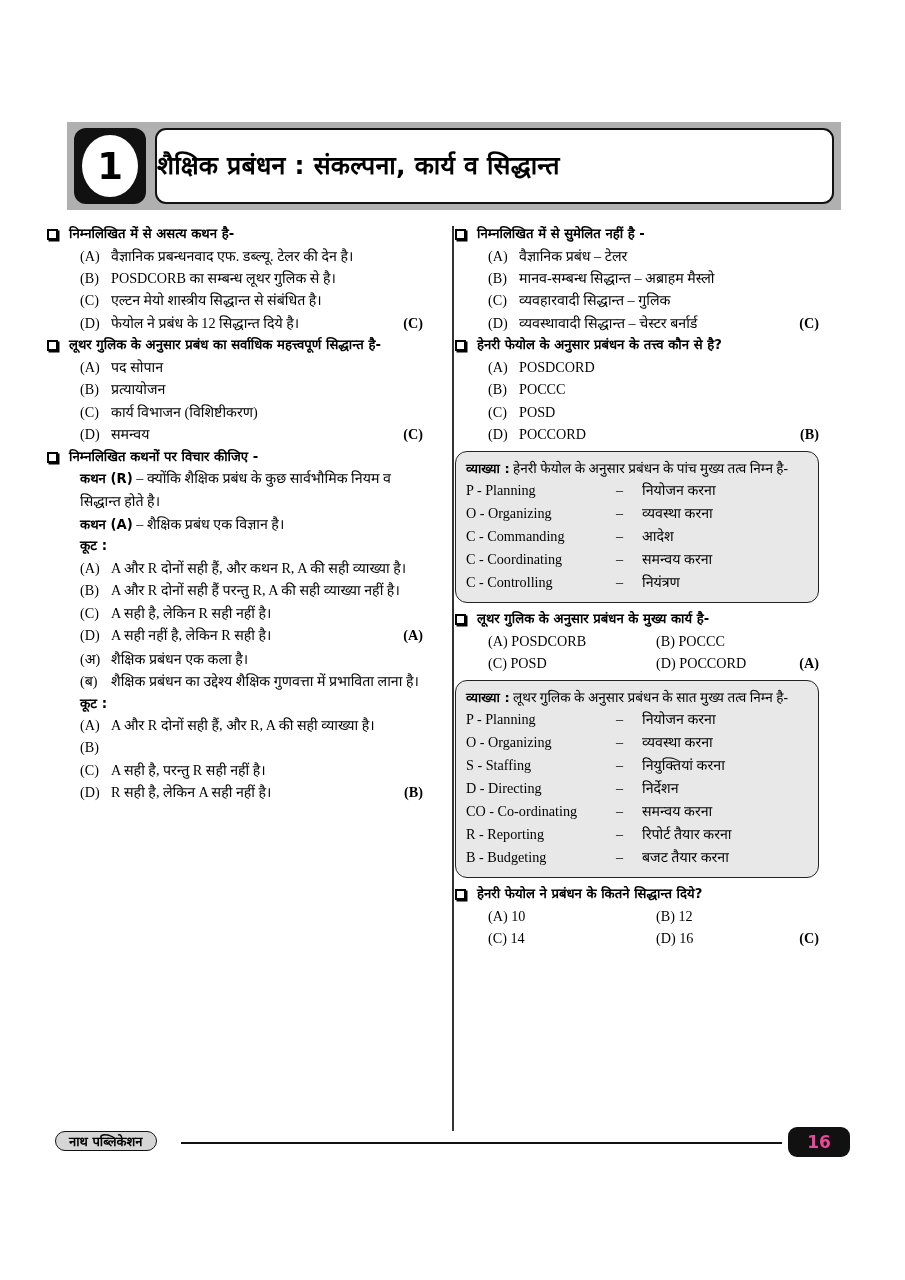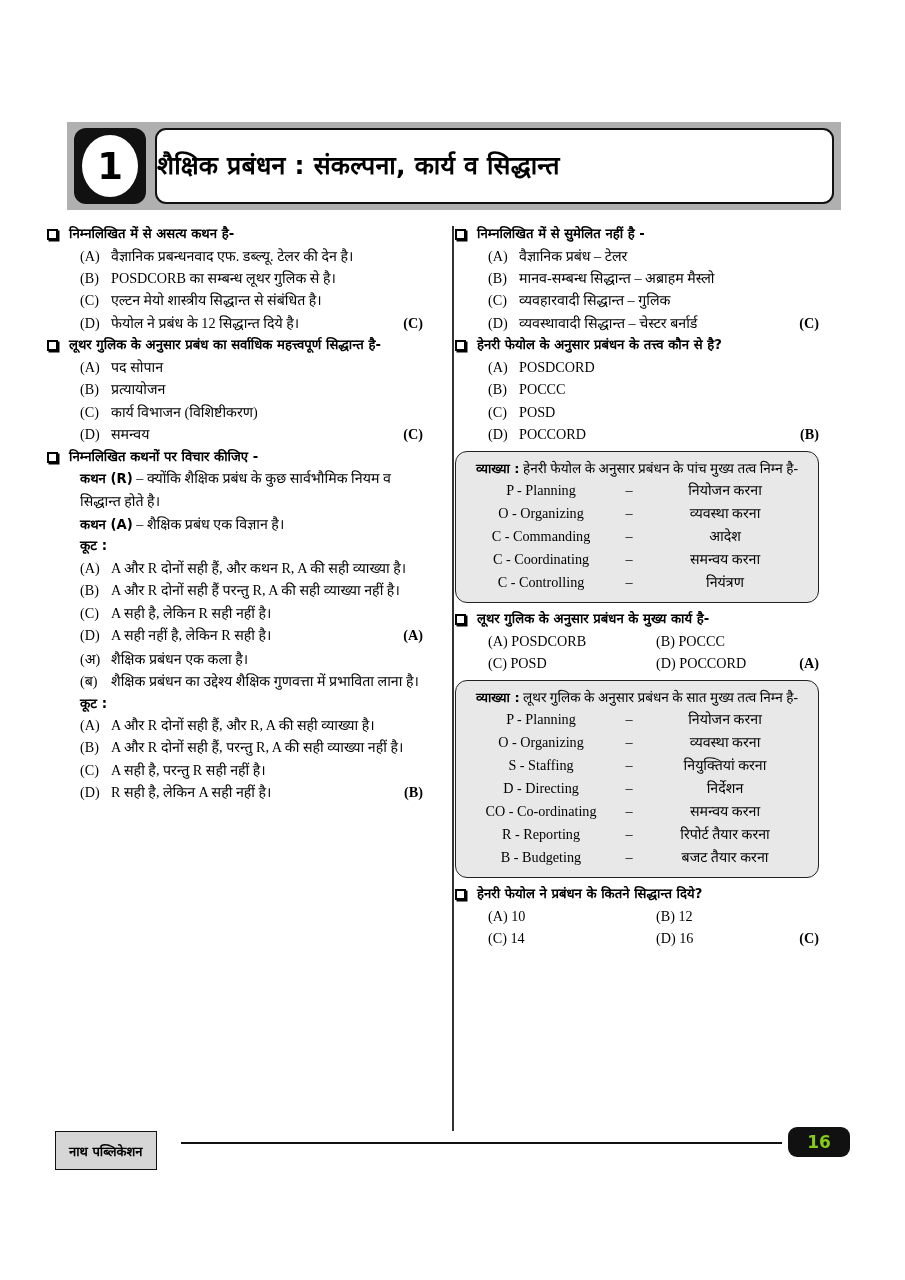--- a/index.html
+++ b/index.html
@@ -180,21 +180,20 @@
   .opt.two .c2 { flex: 1 1 auto; }
 
   
   .exbox {
     margin: 5px 0 6px 0;
     border: 1.8px solid #222;
     border-radius: 12px;
     background: #e8e8e8;
     padding: 7px 10px 8px 10px;
     box-sizing: border-box;
-    text-align: center;
   }
   .exhead {
     font-size: 13.6px;
     line-height: 1.5;
   }
   .exhead .w {
     font-family: "DejaVu Sans", sans-serif;
     font-weight: bold;
     font-size: 13px;
   }
@@ -211,24 +210,24 @@
   #footer {
     position: absolute;
     left: 55px;
     top: 1131px;
     width: 795px;
     height: 30px;
   }
   #pub-badge {
     position: absolute;
     left: 0; top: 0;
-    height: 39px;
+    height: 20px;
     padding: 0 13px;
     border: 1.6px solid #111;
-    border-radius: 0;
+    border-radius: 10px;
     background: #d6d6d6;
     display: flex;
     align-items: center;
     font-family: "DejaVu Sans", sans-serif;
     font-weight: bold;
     font-size: 13px;
     box-sizing: border-box;
   }
   #footer-rule {
     position: absolute;
@@ -239,21 +238,21 @@
     background: #111;
   }
   #page-badge {
     position: absolute;
     right: 0;
     top: -4px;
     width: 62px;
     height: 30px;
     background: #111;
     border-radius: 9px;
-    color: #84cc16;
+    color: #ec4899;
     display: flex;
     align-items: center;
     justify-content: center;
     font-family: "DejaVu Sans", sans-serif;
     font-weight: bold;
     font-size: 17px;
   }
 </style>
 </head>
 <body>
@@ -363,21 +362,20 @@
           <span class="lbl">(ब)</span>
           <span class="txt">शैक्षिक प्रबंधन का उद्देश्य शैक्षिक गुणवत्ता में प्रभाविता लाना है।</span>
         </div>
         <div class="koot">कूट :</div>
         <div class="opt">
           <span class="lbl">(A)</span>
           <span class="txt">A और R दोनों सही हैं, और R, A की सही व्याख्या है।</span>
         </div>
         <div class="opt">
           <span class="lbl">(B)</span>
-          <span class="txt">A और R दोनों सही हैं, परन्तु R, A की सही व्याख्या नहीं है।</span>
         </div>
         <div class="opt">
           <span class="lbl">(C)</span>
           <span class="txt">A सही है, परन्तु R सही नहीं है।</span>
         </div>
         <div class="opt">
           <span class="lbl">(D)</span>
           <span class="txt">R सही है, लेकिन A सही नहीं है।</span>
           <span class="ans">(B)</span>
         </div>

